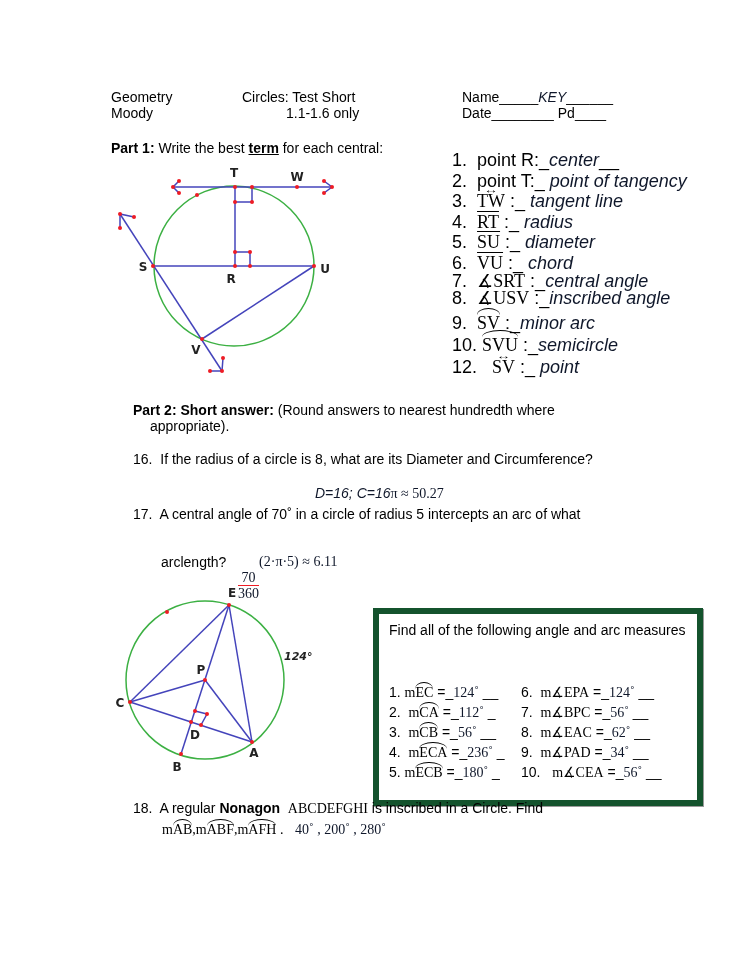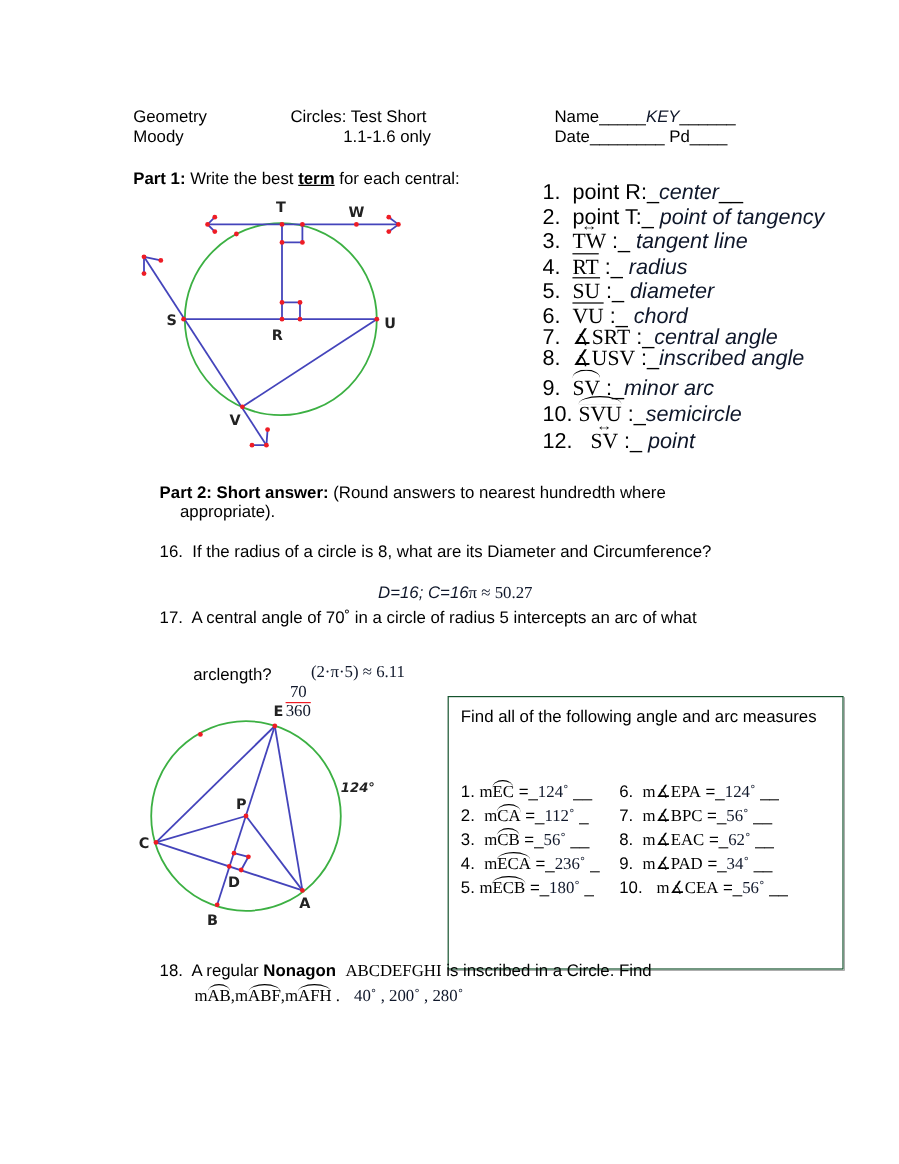--- a/index.html
+++ b/index.html
@@ -15,22 +15,22 @@
   .ov { text-decoration: overline; }
   .arcov { position: relative; display: inline-block; }
   .arcov::before { content: ""; position: absolute; left: 0; right: 0; top: -3px; height: 6px;
                    border-top: 1px solid #000; border-radius: 50% 50% 0 0 / 100% 100% 0 0; }
   .linov { position: relative; display: inline-block; }
   .linov::before { content: "\2194"; position: absolute; left: 0; right: 0; top: -11px;
                    font-size: 10px; text-align: center; letter-spacing: 0; transform: scaleX(1.4); }
   .header-line { font-size: 14px; line-height: 16px; }
   .list1 { font-size: 18px; line-height: 20.5px; }
   .list1 .row { height: 20.5px; }
-  .box { position: absolute; left: 373px; top: 580px; width: 330px; height: 228px;
-         border: 1px solid #14532d; box-shadow: 1px 1px 0 #9a9a9a; box-sizing: border-box; }
+  .box { position: absolute; left: 373px; top: 608px; width: 330px; height: 198px;
+         border: 6px solid #14532d; box-shadow: 1px 1px 0 #9a9a9a; box-sizing: border-box; }
   .box .row { position: absolute; white-space: nowrap; font-size: 14px; }
   .frac { display: inline-block; vertical-align: middle; text-align: center; font-family: "Liberation Serif", serif; margin-top: 48px; }
   .frac span { display: block; line-height: 15px; }
   .frac .num { border-bottom: 1px solid #ee1c25; padding: 0 2px; }
   svg text { font-family: "DejaVu Sans", sans-serif; font-weight: bold; }
 </style>
 </head>
 <body>
 
 <div class="abs header-line" style="left:111px; top:89px;">Geometry</div>

